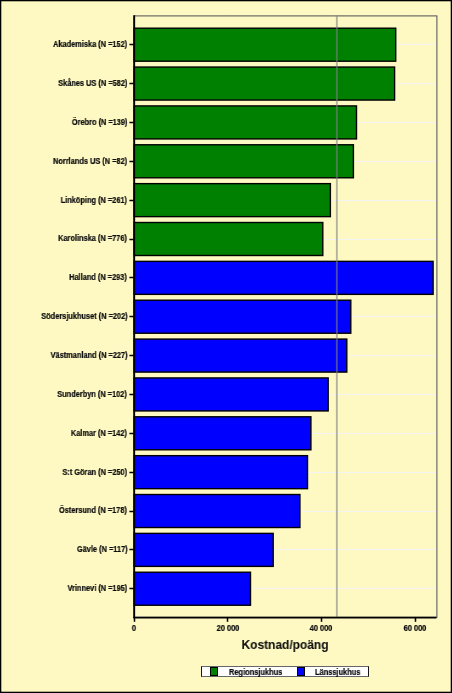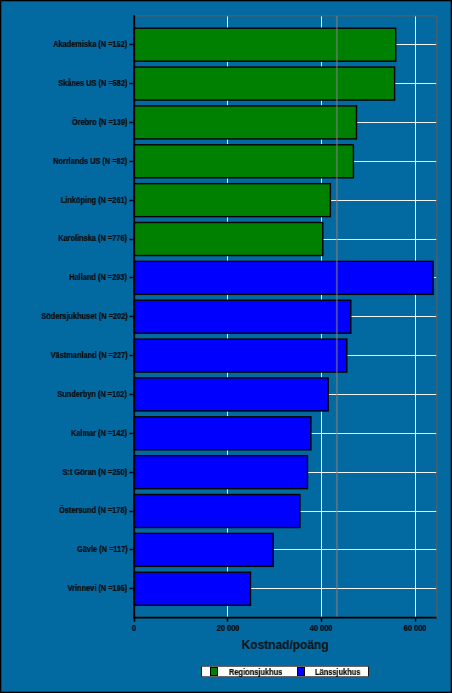--- a/index.html
+++ b/index.html
@@ -1,19 +1,19 @@
 <!DOCTYPE html>
 <html><head>
 <meta charset="utf-8">
 <title>Kostnad per poäng</title>
 <style>
   html,body{margin:0;padding:0;background:#fff;}
   body{width:452px;height:693px;font-family:"Liberation Sans",sans-serif;overflow:hidden;
        -webkit-font-smoothing:antialiased;}
-  #frame{position:absolute;left:0;top:0;width:452px;height:693px;background:#0369a1;}
+  #frame{position:absolute;left:0;top:0;width:452px;height:693px;background:#fef9c3;}
   #canvas{position:absolute;left:0;top:0;width:452px;height:693px;}
   #overlay{position:absolute;left:0;top:0;width:452px;height:693px;}
   #border{position:absolute;left:0;top:0;width:452px;height:693px;}
 
   .ylab{position:absolute;font-size:8.7px;font-weight:bold;color:#0d0d0d;
         -webkit-text-stroke:0.24px #0d0d0d;
         white-space:nowrap;line-height:9px;transform:scaleX(0.85);
         transform-origin:100% 50%;will-change:transform;right:324.8px;}
   .xlab{position:absolute;font-size:8.8px;font-weight:bold;color:#0d0d0d;
         -webkit-text-stroke:0.24px #0d0d0d;

